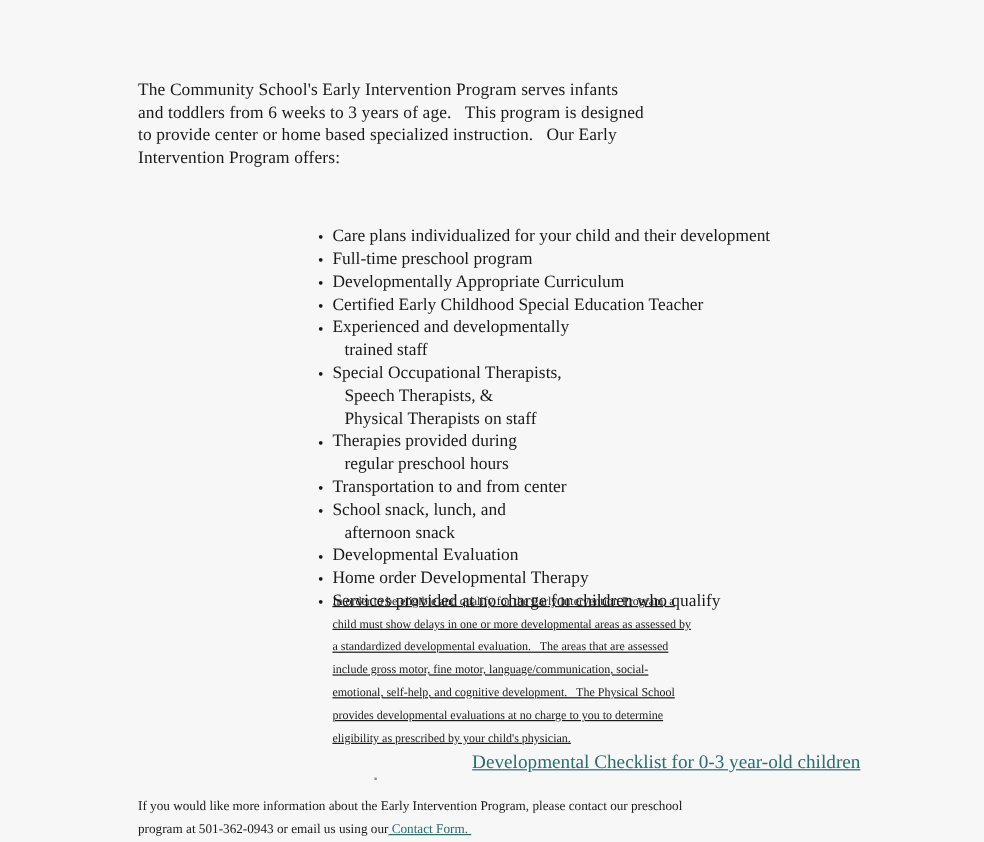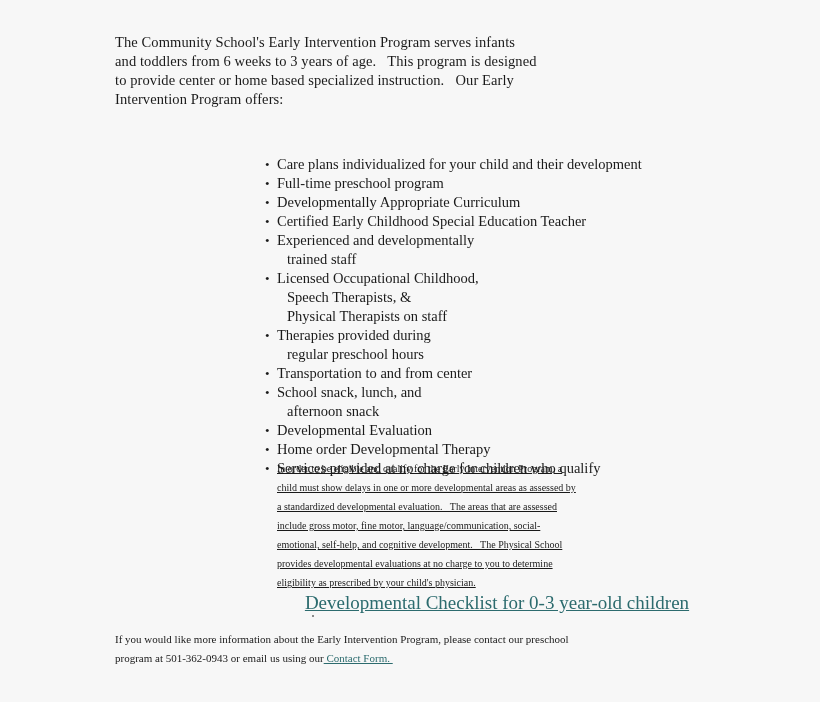--- a/index.html
+++ b/index.html
@@ -12,20 +12,21 @@
     background: #f7f7f7;
     font-family: "Liberation Serif", "DejaVu Serif", serif;
     color: #1a1a1a;
     overflow: hidden;
     position: relative;
   }
   .page {
     position: relative;
     width: 820px;
     height: 516px;
+    margin-top: 33px;
   }
 
   
   .intro {
     position: absolute;
     left: 115px;
     top: 33px;
     width: 470px;
     font-size: 14.5px;
     line-height: 19px;
@@ -76,22 +77,22 @@
   .eligibility div {
     white-space: pre;
   }
 
   
   .checklist-wrap {
     position: absolute;
     left: 277px;
     top: 593px;
     width: 440px;
-    text-align: center;
-    font-size: 19px;
+    text-align: right;
+    font-size: 16px;
     line-height: 19px;
   }
   a.link {
     color: #2c6b6e;
     text-decoration: underline;
     cursor: pointer;
   }
 
   
   .artifact {
@@ -151,21 +152,21 @@
     </div>
 
     <div class="feat-item">
       <span class="dot">•</span>
       <div class="feat-line">Experienced and developmentally</div>
       <div class="feat-cont">trained staff</div>
     </div>
 
     <div class="feat-item">
       <span class="dot">•</span>
-      <div class="feat-line">Licensed Occupational Childhood,</div>
+      <div class="feat-line">Special Occupational Therapists,</div>
       <div class="feat-cont">Speech Therapists, &amp;</div>
       <div class="feat-cont">Physical Therapists on staff</div>
     </div>
 
     <div class="feat-item">
       <span class="dot">•</span>
       <div class="feat-line">Therapies provided during</div>
       <div class="feat-cont">regular preschool hours</div>
     </div>
 

